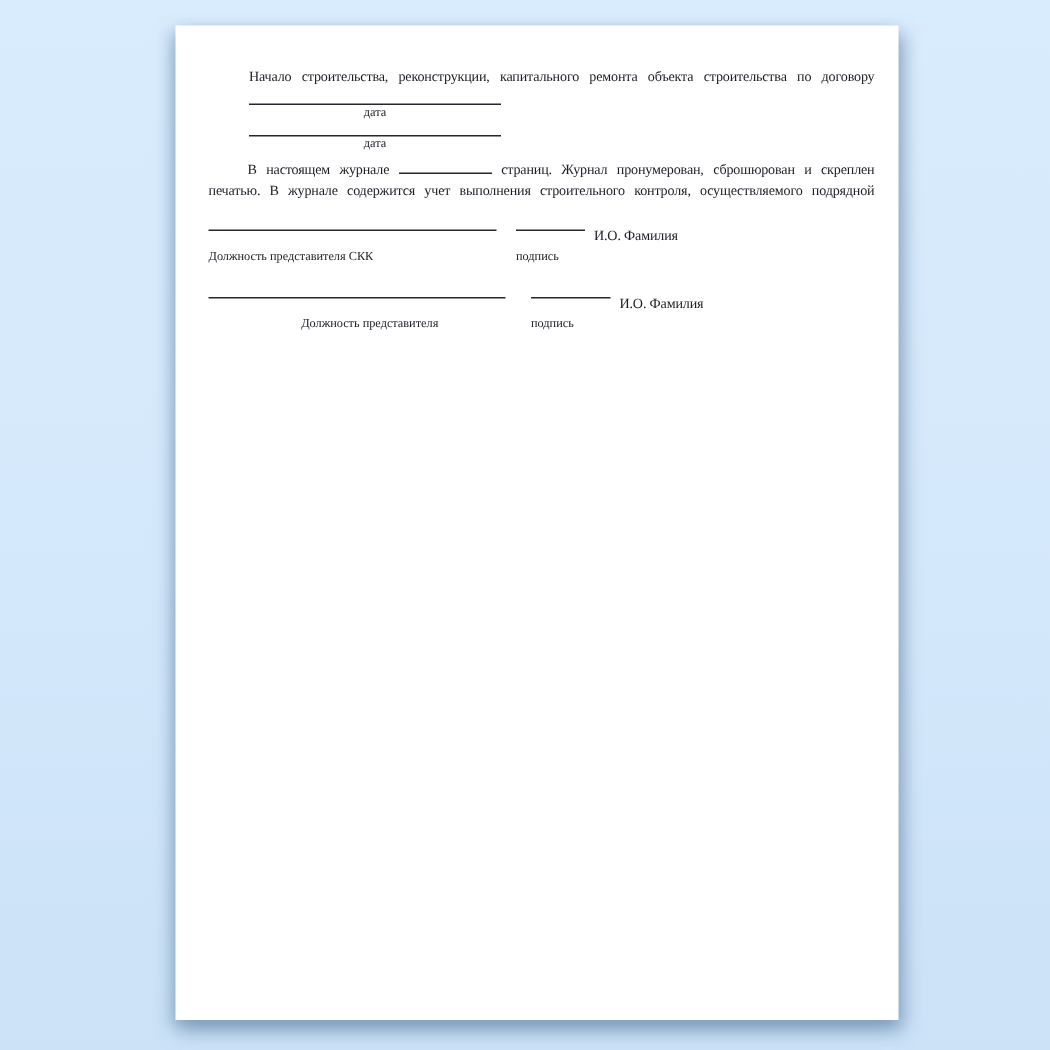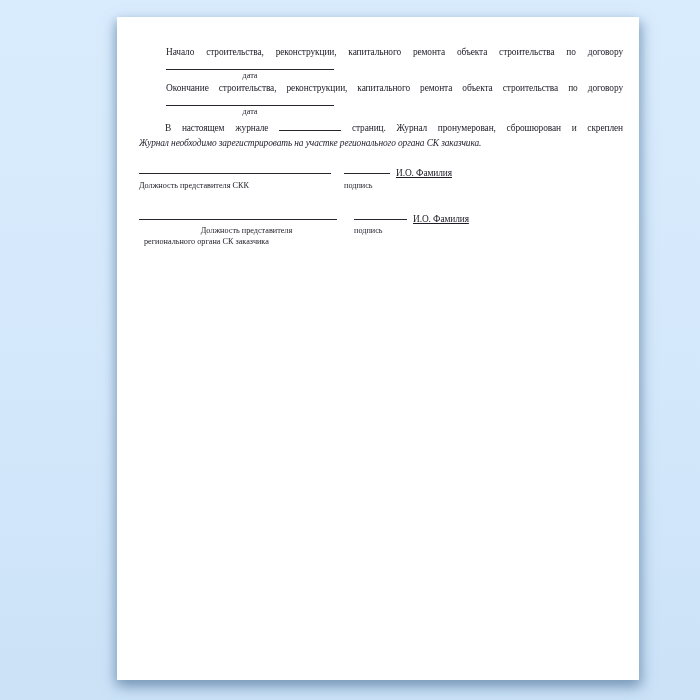--- a/index.html
+++ b/index.html
@@ -5,21 +5,21 @@
   html,body{margin:0;padding:0;}
   body{
     width:700px;height:700px;overflow:hidden;
     font-family:"Liberation Serif","DejaVu Serif",serif;
   }
   .backdrop{
     position:relative;width:700px;height:700px;
     background:linear-gradient(180deg,#d9ecfd 0%,#d4e8fb 55%,#cbe2f7 100%);
   }
   .sheet{
-    position:absolute;left:117px;top:17px;width:522px;height:663px;
+    position:absolute;left:117px;top:17px;width:482px;height:663px;
     background:#ffffff;
     box-shadow:0 6px 14px rgba(100,135,170,.55),
                4px 6px 10px rgba(100,135,170,.35),
               -3px 4px 8px rgba(110,140,175,.30);
     padding:29px 16px 0 22px;box-sizing:border-box;
     color:#1c1c26;
     font-size:9.4px;letter-spacing:-0.1px;line-height:13px;
   }
   .justify{text-align:justify;text-align-last:justify;}
   .hline{text-indent:27px;}
@@ -28,21 +28,21 @@
   .blank-row .blank{position:absolute;left:27px;bottom:0;width:168px;height:0;}
   .caption-row{line-height:10px;height:10px;}
   .caption{font-size:8.2px;display:inline-block;letter-spacing:0;}
   .date-cap{width:168px;margin-left:27px;text-align:center;}
   .hline2{margin-top:2px;}
   .para{margin-top:5px;}
   .p-line{line-height:15.4px;height:15.4px;white-space:normal;}
   .it{font-style:italic;}
   .ind{display:inline-block;width:26px;}
   .w62{width:62px;}.w78{width:78px;}.w72{width:72px;}
-  .sig-row{display:flex;align-items:center;height:13px;margin-top:15px;text-decoration:underline;}
+  .sig-row{display:flex;align-items:flex-start;height:13px;margin-top:15px;}
   .sig-row .blank{height:1px;}
   .w192{width:192px;}.w46{width:46px;}.w198{width:198px;}.w53{width:53px;}
   .gap13{display:inline-block;width:13px;}
   .gap17{display:inline-block;width:17px;}
   .name{margin-left:6px;line-height:12px;}
   .cap-row{display:flex;line-height:9.5px;margin-top:1px;}
   .center{text-align:left;}
   .reg-row{margin-top:9px;line-height:13px;white-space:nowrap;}
   .reg-row .blank{height:9px;vertical-align:-1px;}
   .w74{width:74px;margin-left:4px;}
@@ -60,29 +60,28 @@
 
 <div class="backdrop">
   <div class="sheet">
 
     <div class="hline justify">Начало строительства, реконструкции, капитального ремонта объекта строительства по договору</div>
     <div class="blank-row">
         <span class="blank"></span>
       </div>
     <div class="caption-row"><span class="caption date-cap">дата</span></div>
 
-    <div class="hline hline2 justify">Окончание строительства, реконструкции, капитального ремонта объекта строительства по договору</div>
     <div class="blank-row">
         <span class="blank"></span>
       </div>
     <div class="caption-row"><span class="caption date-cap">дата</span></div>
 
     <div class="para">
       <div class="p-line justify"><span class="ind"></span><span>В настоящем журнале</span> <span class="blank w62"></span> <span>страниц. Журнал пронумерован, сброшюрован и скреплен</span></div>
-      <div class="p-line it">Журнал необходимо зарегистрировать на участке регионального органа СК заказчика.</div>
+      <div class="p-line justify">печатью. В журнале содержится учет выполнения строительного контроля, осуществляемого подрядной</div>
     </div>
 
     <div class="sig-row">
       <span class="blank w192"></span>
       <span class="gap13"></span>
       <span class="blank w46"></span>
       <span class="name">И.О. Фамилия</span>
     </div>
     <div class="cap-row">
       <span class="caption center w192">Должность представителя СКК</span>
@@ -95,18 +94,15 @@
       <span class="blank w198"></span>
       <span class="gap17"></span>
       <span class="blank w53"></span>
       <span class="name">И.О. Фамилия</span>
     </div>
     <div class="cap-row">
       <span class="caption w198 pl17">Должность представителя</span>
       <span class="gap17"></span>
       <span class="caption center w53">подпись</span>
     </div>
-    <div class="cap-row">
-      <span class="caption pl5">регионального органа СК заказчика</span>
-    </div>
 
   </div>
 </div>
 
 </body></html>

